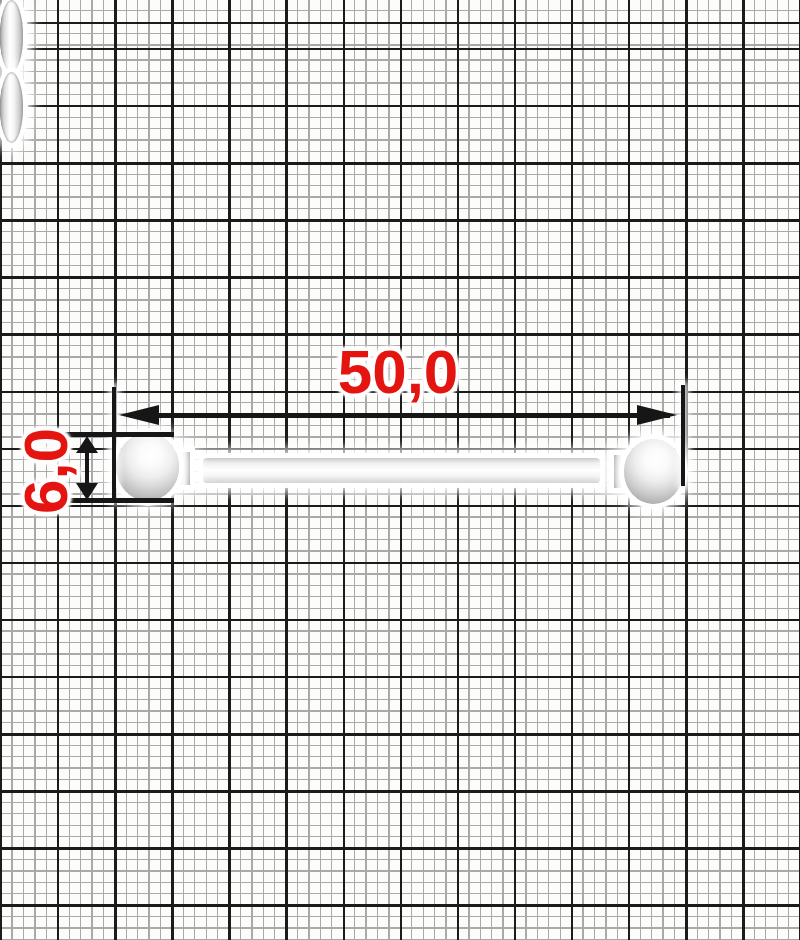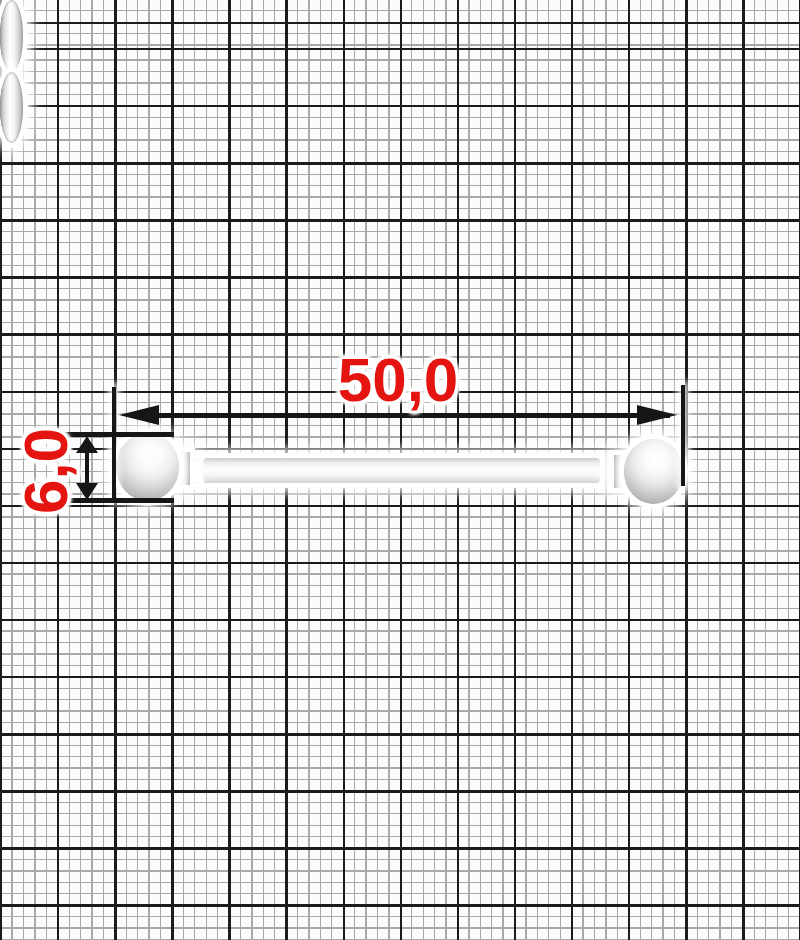--- a/index.html
+++ b/index.html
@@ -75,21 +75,21 @@
   
   .dim-label{
     position:absolute;z-index:7;
     font-family:"Liberation Sans",sans-serif;font-weight:700;font-size:62px;line-height:1;
     color:var(--annotation-red,#e41510);white-space:nowrap;letter-spacing:0;
     text-shadow:
       -4px 0 3px #fff, 4px 0 3px #fff, 0 -4px 3px #fff, 0 4px 3px #fff,
       -3px -3px 3px #fff, 3px -3px 3px #fff, -3px 3px 3px #fff, 3px 3px 3px #fff,
       0 0 9px #fff;
   }
-  .label-length{left:398px;top:380px;transform:translate(-50%,-50%);}
+  .label-length{left:398px;top:372px;transform:translate(-50%,-50%);}
   .label-diameter{left:46px;top:471px;transform:translate(-50%,-50%) rotate(-90deg);}
 </style>
 </head>
 <body>
 
 <div class="canvas">
 
   <div>
     <div class="piece shaft"></div>
     <div class="piece collar collar-l"></div>

